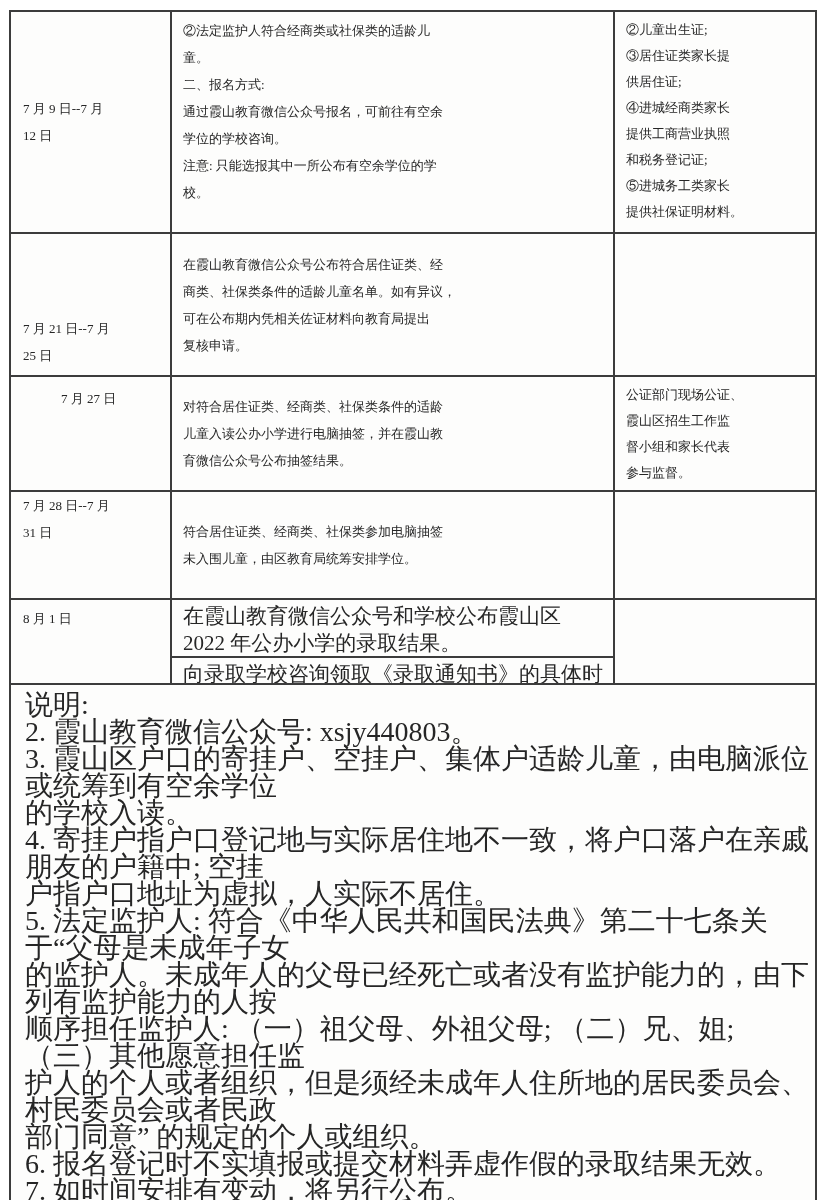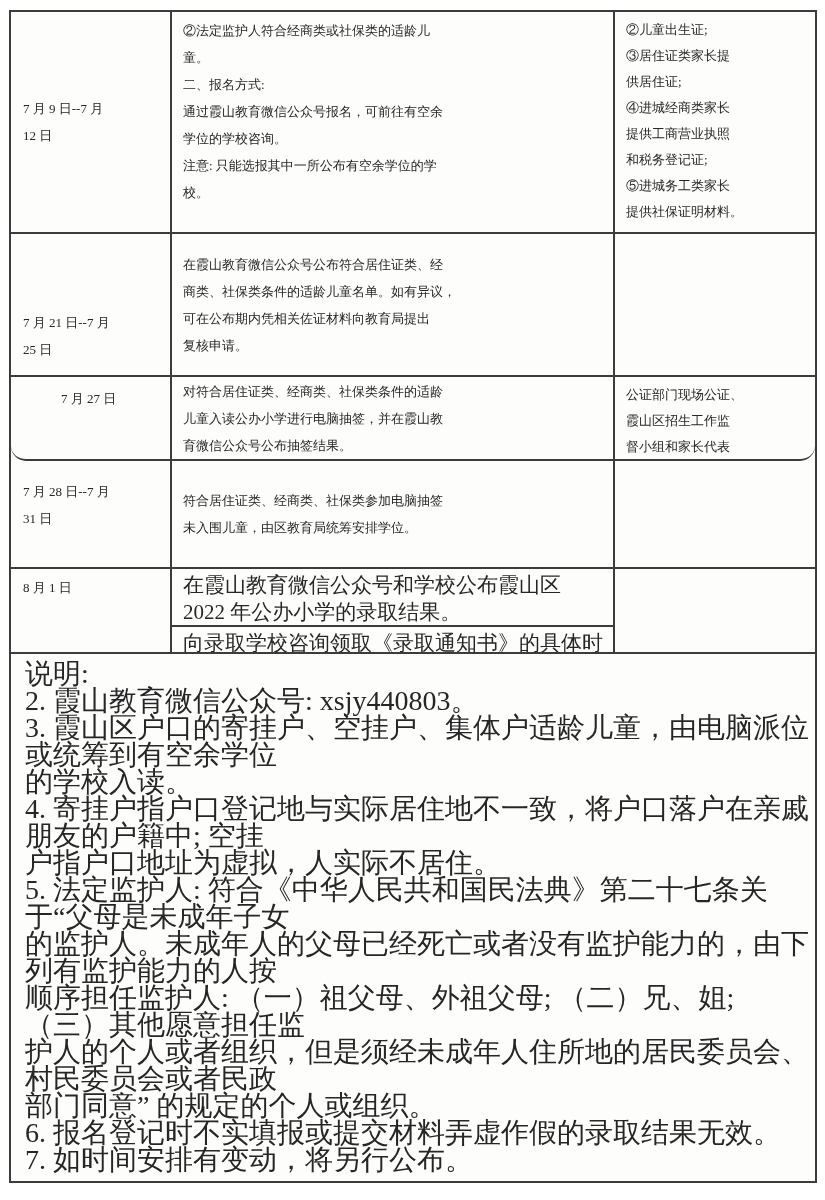--- a/index.html
+++ b/index.html
@@ -16,21 +16,21 @@
     background:#fdfdfc;
     box-sizing:content-box;
   }
   .trow{
     display:flex;
     border-bottom:2px solid #3c3c3c;
     box-sizing:border-box;
   }
   .r1{height:222px;}
   .r2{height:143px;}
-  .r3{height:84px;border-radius:15px;}
+  .r3{height:115px;}
   .r4{height:108px;}
   .r5{height:85px;}
   .r6{height:57px;}
   .cell{
     white-space:pre-line;
     font-size:13px;
     line-height:27px;
     box-sizing:border-box;
     overflow:hidden;
   }
@@ -45,23 +45,23 @@
     border-right:2px solid #3c3c3c;
     display:flex;flex-direction:column;justify-content:center;
     padding-left:11px;padding-right:4px;
   }
   .c-mat{
     flex:1;
     line-height:26px;
     padding:5px 4px 0 11px;
   }
   .r1 .c-content{justify-content:flex-start;padding-top:5px;}
-  .r2 .c-date{justify-content:flex-end;padding-bottom:12px;}
+  .r2 .c-date{justify-content:flex-end;padding-bottom:6px;}
   .r3 .c-date{justify-content:flex-start;text-align:center;padding:8px 4px 0 0;}
-  .r4 .c-date{justify-content:center;padding-bottom:19px;}
+  .r4 .c-date{justify-content:flex-start;padding-bottom:19px;}
   .r5 .c-date{justify-content:flex-start;padding-top:5px;}
   .r6 .c-date{justify-content:flex-end;padding-bottom:8px;}
   .r6 .c-content{justify-content:flex-start;padding-top:2px;line-height:26px;}
   .r6 .c-mat{padding-top:3px;}
   .c-content-stack{
     width:443px;
     border-right:2px solid #3c3c3c;
     display:flex;flex-direction:column;
     box-sizing:border-box;
   }

